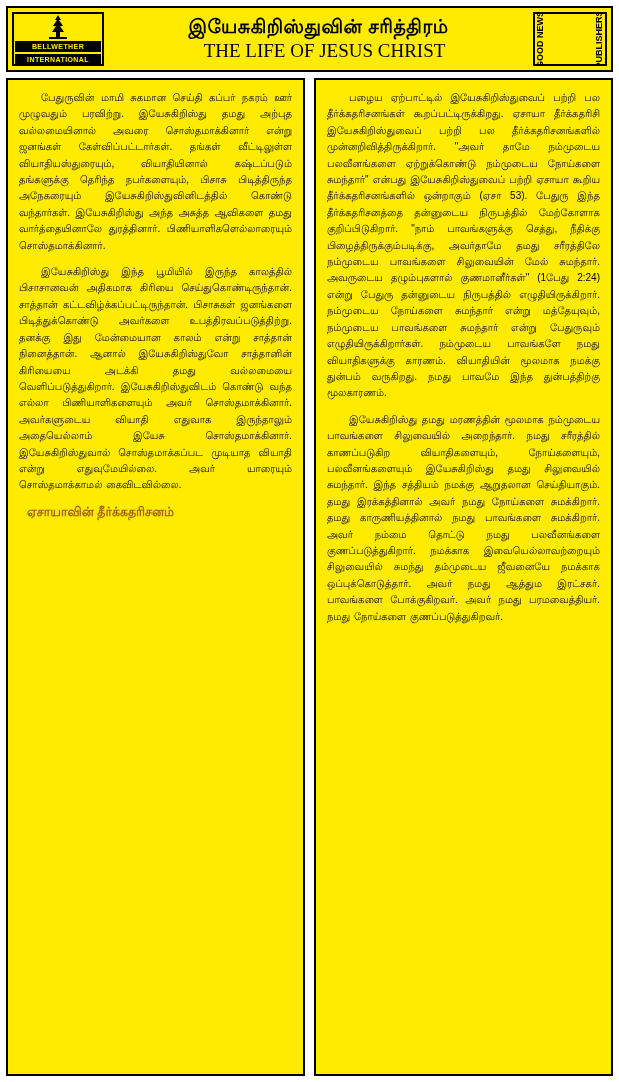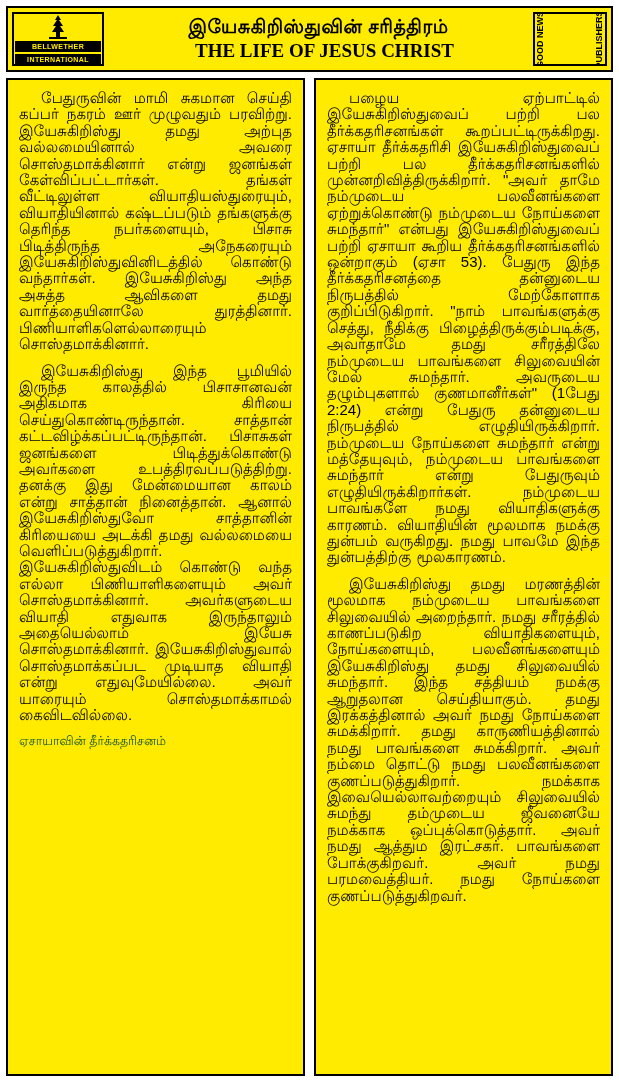--- a/index.html
+++ b/index.html
@@ -77,21 +77,21 @@
     font-size: 19px;
     font-weight: bold;
     color: #000000;
     letter-spacing: 0.5px;
     line-height: 24px;
     text-align: center;
     white-space: nowrap;
   }
   .title-en {
     font-size: 19px;
-    font-weight: bold;
+    font-weight: normal;
     font-family: "Liberation Serif", serif;
     color: #000000;
     line-height: 24px;
     text-align: center;
     white-space: nowrap;
     margin-left: 12px;
   }
 
   .logo-right {
     width: 74px;
@@ -128,32 +128,32 @@
   .col {
     width: 299px;
     background: #ffeb00;
     border: 2px solid #000000;
     box-sizing: border-box;
     padding: 10px 11px 8px 11px;
     overflow: hidden;
   }
   .col p {
     margin: 0 0 10px 0;
-    font-size: 15px;
+    font-size: 10px;
     line-height: 16.4px;
     color: #000000;
     text-align: justify;
     text-indent: 22px;
     word-spacing: 1px;
   }
   .col h2 {
-    margin: 4px 0 8px 0;
+    margin: 4px 0 8px 8px;
     font-size: 12.5px;
-    font-weight: normal;
-    color: #14532d;
+    font-weight: bold;
+    color: #a16207;
     text-align: left;
     line-height: 17px;
   }
   .col p.bold {
     font-weight: bold;
   }
 </style>
 </head>
 <body>
 

